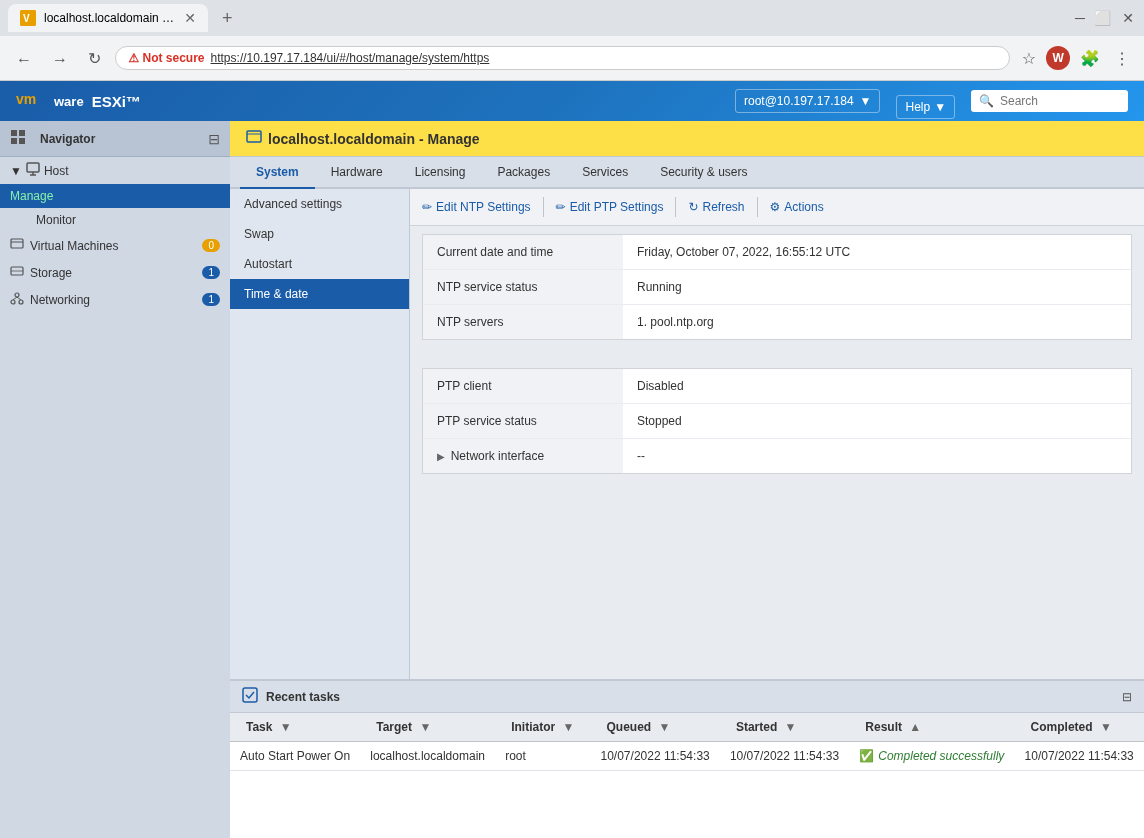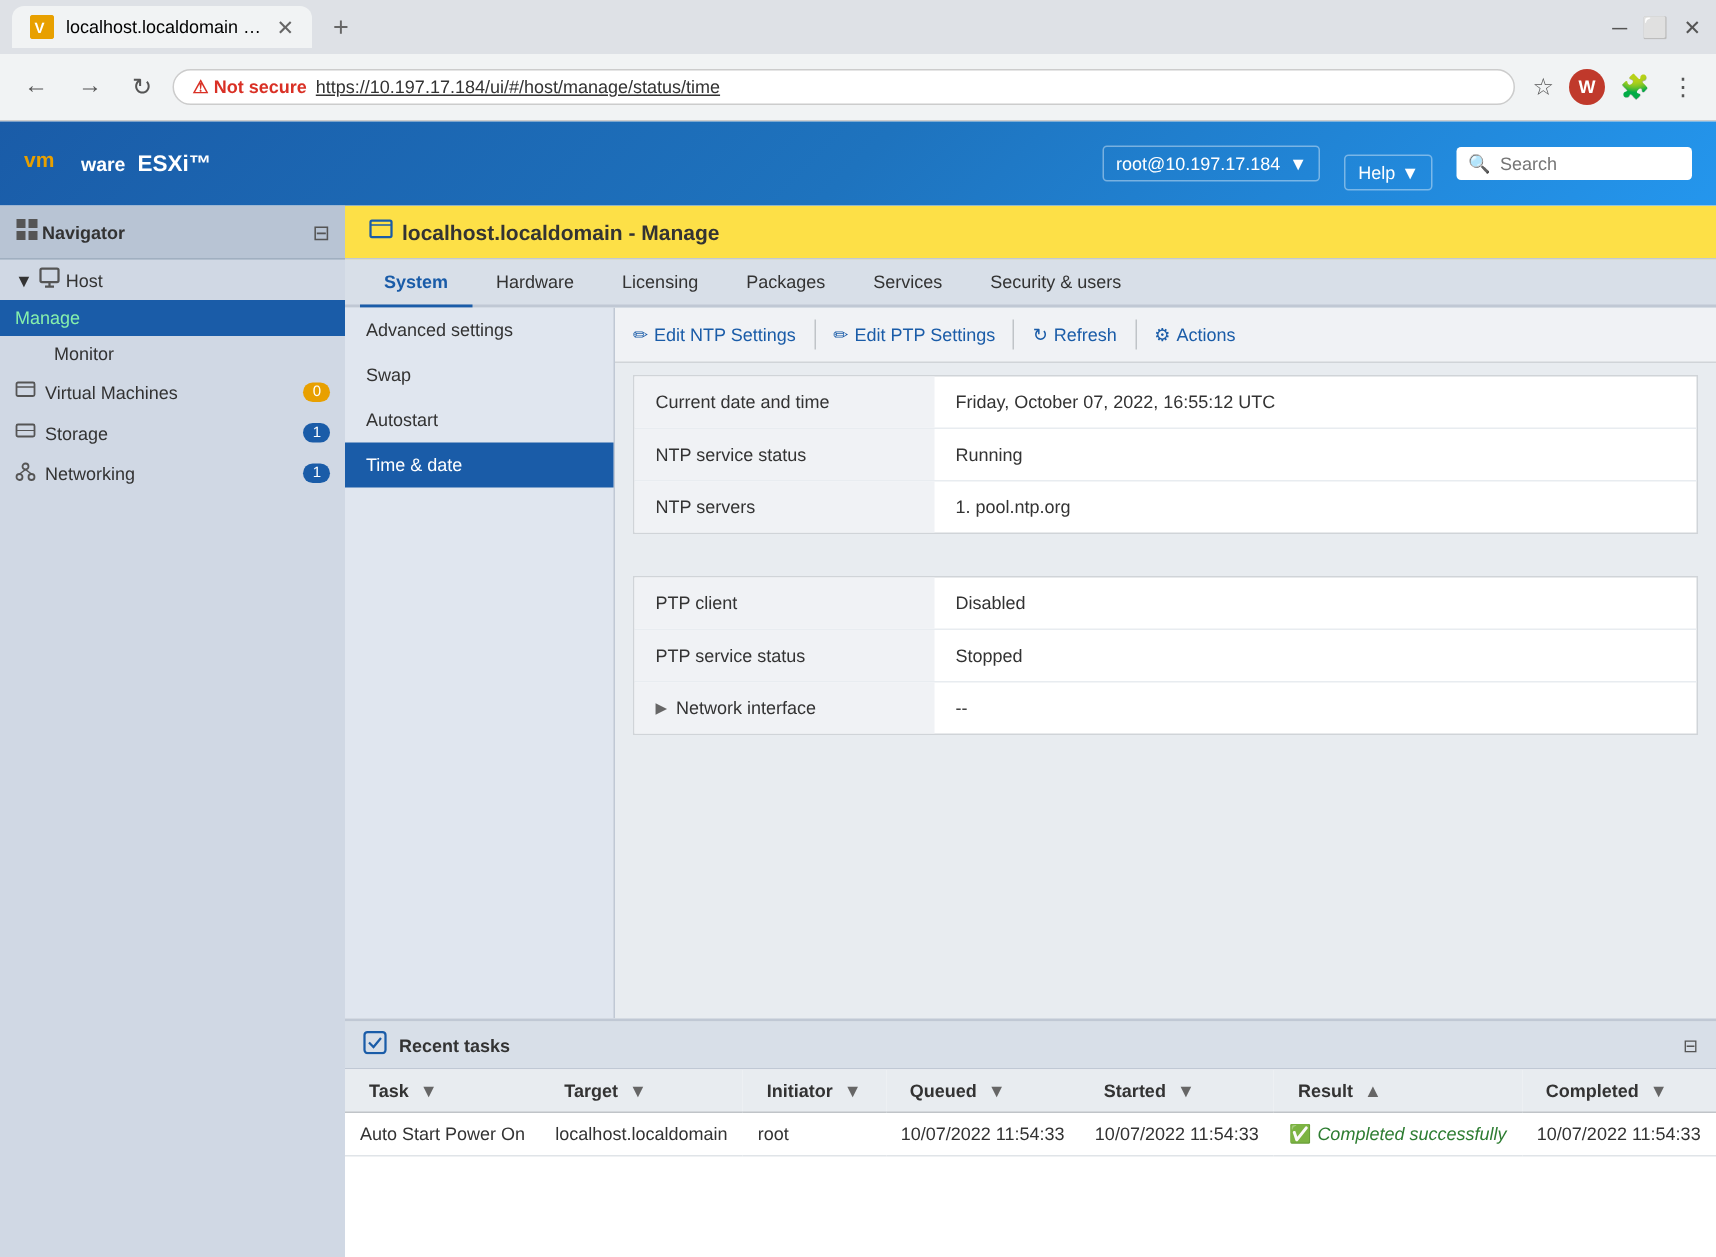--- a/index.html
+++ b/index.html
@@ -21,36 +21,36 @@
     .address-bar { flex: 1; display: flex; align-items: center; background: white; border: 1px solid #ccc; border-radius: 20px; padding: 4px 12px; gap: 6px; font-size: 12px; }
     .address-bar .security-warning { color: #d93025; font-weight: bold; }
     .address-bar .url { color: #333; text-decoration: underline; }
     .browser-actions { display: flex; gap: 6px; align-items: center; }
     .browser-action-btn { background: none; border: none; cursor: pointer; color: #555; font-size: 16px; padding: 4px; border-radius: 50%; }
 
     
     .app-container { display: flex; flex-direction: column; height: calc(838px - 80px); background: #e8ecf0; }
 
     
-    .top-nav { display: flex; align-items: center; background: linear-gradient(135deg, #1a5ca8 0%, #1e73be 50%, #2496ed 100%); height: 56px; padding: 0 16px; }
+    .top-nav { display: flex; align-items: center; background: linear-gradient(135deg, #1a5ca8 0%, #1e73be 50%, #2496ed 100%); height: 40px; padding: 0 16px; }
     .vmware-logo { display: flex; align-items: center; gap: 6px; color: white; font-size: 20px; font-weight: bold; margin-right: auto; }
     .vmware-logo .vm-icon { color: #e8a000; font-size: 24px; }
     .top-nav-right { display: flex; align-items: center; gap: 16px; }
     .user-menu { display: flex; align-items: center; gap: 6px; color: white; font-size: 12px; cursor: pointer; padding: 4px 8px; border: 1px solid rgba(255,255,255,0.4); border-radius: 3px; }
     .help-menu { display: flex; align-items: center; gap: 4px; color: white; font-size: 12px; cursor: pointer; padding: 4px 8px; border: 1px solid rgba(255,255,255,0.4); border-radius: 3px; margin-top: 12px; }
     .search-box { display: flex; align-items: center; background: white; border-radius: 3px; padding: 4px 8px; gap: 6px; }
     .search-box input { border: none; outline: none; font-size: 12px; width: 120px; }
 
     
     .main-layout { display: flex; flex: 1; overflow: hidden; }
 
     
     .sidebar { width: 230px; background: #d0d8e4; flex-shrink: 0; display: flex; flex-direction: column; }
     .navigator-header { display: flex; align-items: center; justify-content: space-between; padding: 8px 10px; background: #b8c4d4; border-bottom: 1px solid #a0afc0; }
-    .navigator-title { font-size: 12px; font-weight: bold; color: #333; display: flex; align-items: center; gap: 2px; }
+    .navigator-title { font-size: 12px; font-weight: bold; color: #333; display: flex; align-items: center; gap: 14px; }
     .sidebar-collapse { cursor: pointer; color: #555; font-size: 14px; }
     .sidebar-tree { flex: 1; overflow-y: auto; }
     .tree-item { display: flex; align-items: center; padding: 5px 10px; cursor: pointer; font-size: 12px; color: #333; gap: 6px; }
     .tree-item.active { background: #1a5ca8; color: #86efac; }
     .tree-item .badge { background: #e8a000; color: white; border-radius: 10px; padding: 1px 6px; font-size: 10px; margin-left: auto; }
     .tree-item .badge.blue { background: #1a5ca8; }
     .tree-section-header { display: flex; align-items: center; padding: 5px 10px; font-size: 12px; color: #333; gap: 4px; cursor: pointer; }
     .tree-child { padding-left: 36px; }
 
     
@@ -121,21 +121,21 @@
       <button class="win-ctrl-btn">⬜</button>
       <button class="win-ctrl-btn">✕</button>
     </div>
   </div>
   <div class="browser-toolbar">
     <button class="nav-btn">←</button>
     <button class="nav-btn">→</button>
     <button class="nav-btn">↻</button>
     <div class="address-bar">
       <span class="security-warning">⚠ Not secure</span>
-      <span class="url">https://10.197.17.184/ui/#/host/manage/status/time</span>
+      <span class="url">https://10.197.17.184/ui/#/host/manage/system/https</span>
     </div>
     <div class="browser-actions">
       <button class="browser-action-btn">☆</button>
       <button class="browser-action-btn" style="background:#c0392b;color:white;border-radius:50%;width:24px;height:24px;display:flex;align-items:center;justify-content:center;font-size:12px;font-weight:bold;">W</button>
       <button class="browser-action-btn">🧩</button>
       <button class="browser-action-btn">⋮</button>
     </div>
   </div>
 </div>
 

